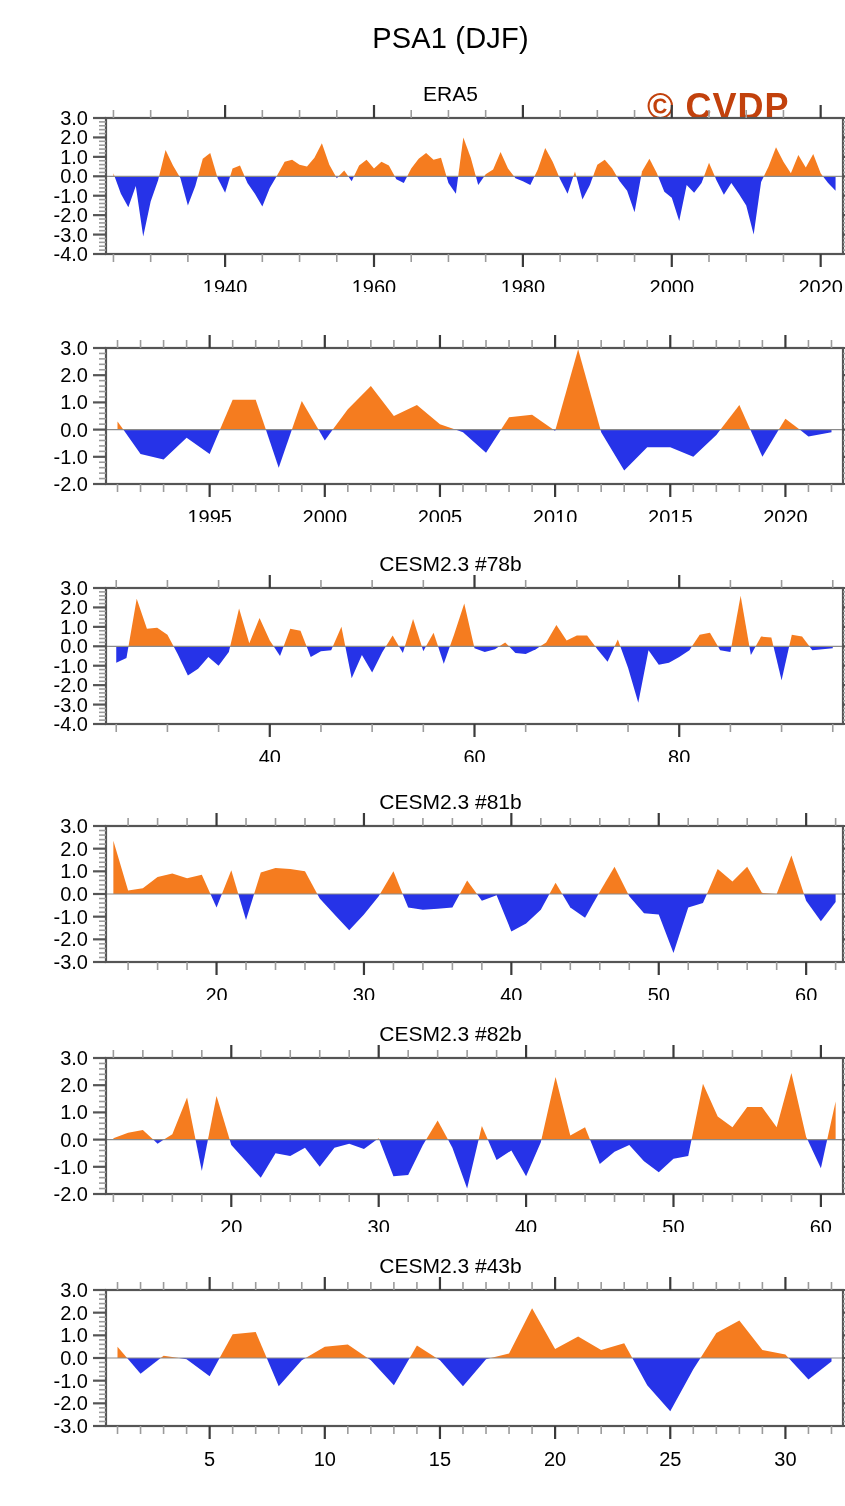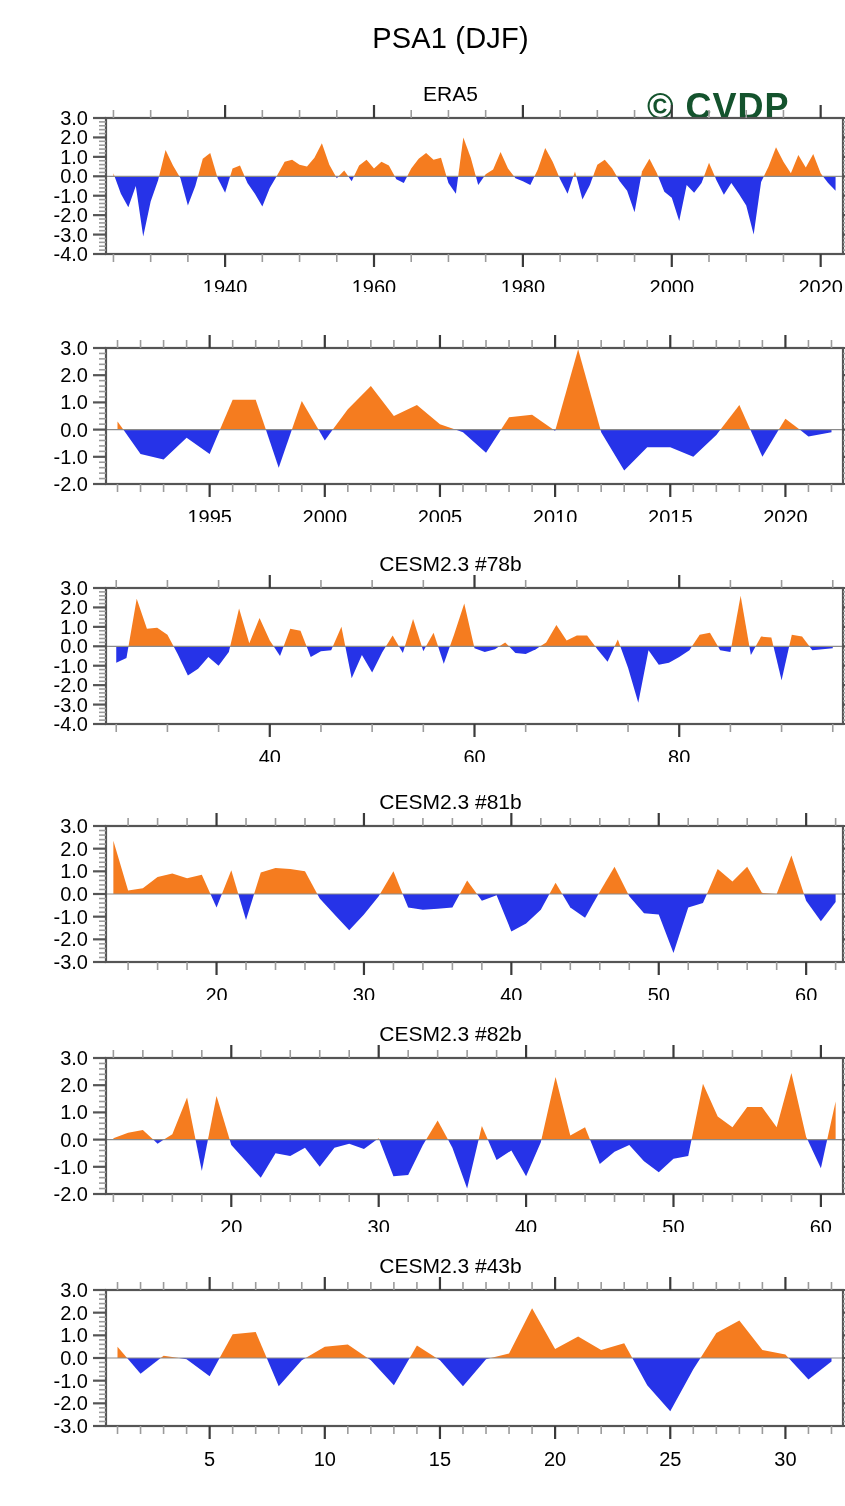--- a/index.html
+++ b/index.html
@@ -53,21 +53,21 @@
   .plot-svg {
     position: absolute;
     left: 0;
     top: 0;
   }
 
   .watermark {
     position: absolute;
     font-size: 36px;
     font-weight: bold;
-    color: #14532d;
+    color: #c2410c;
     letter-spacing: 1px;
     user-select: none;
     pointer-events: none;
   }
 
   text.axlabel {
     font-family: "Liberation Sans", sans-serif;
     fill: #000000;
   }
 </style>

